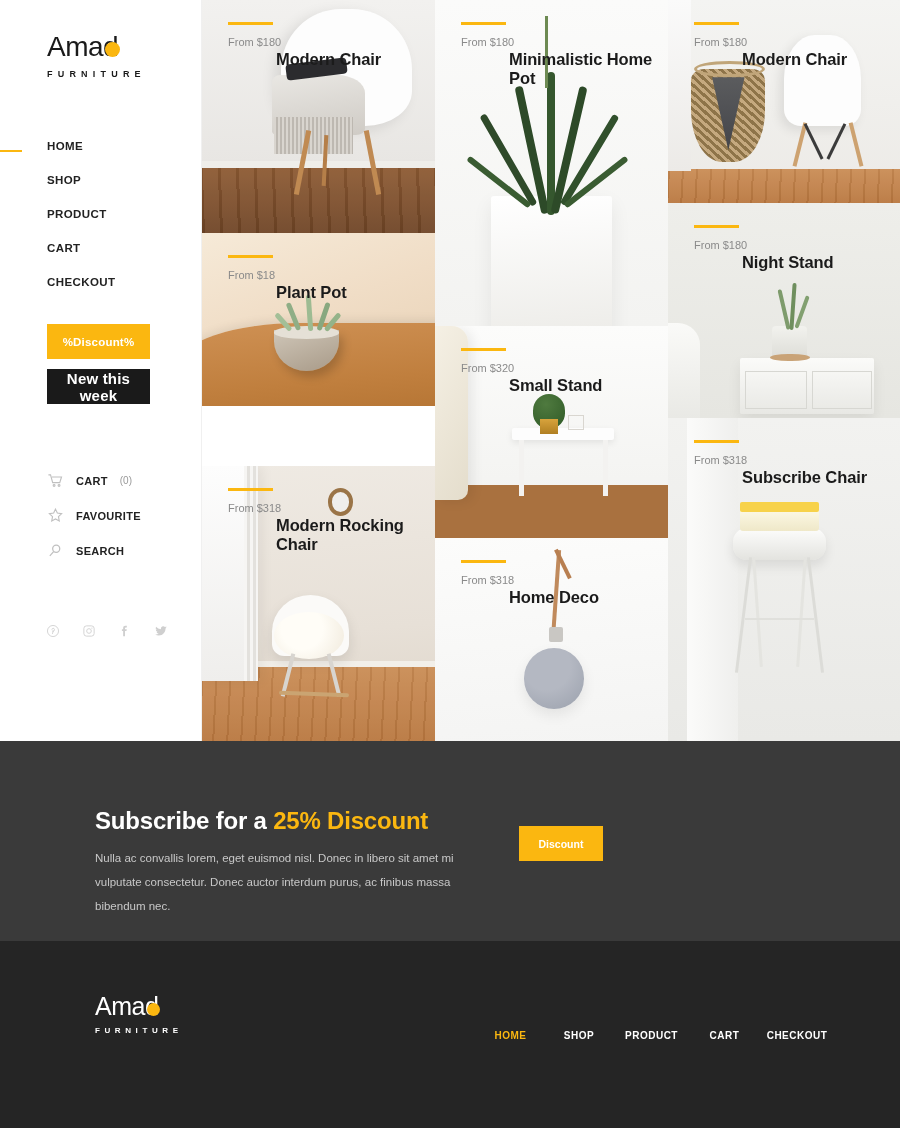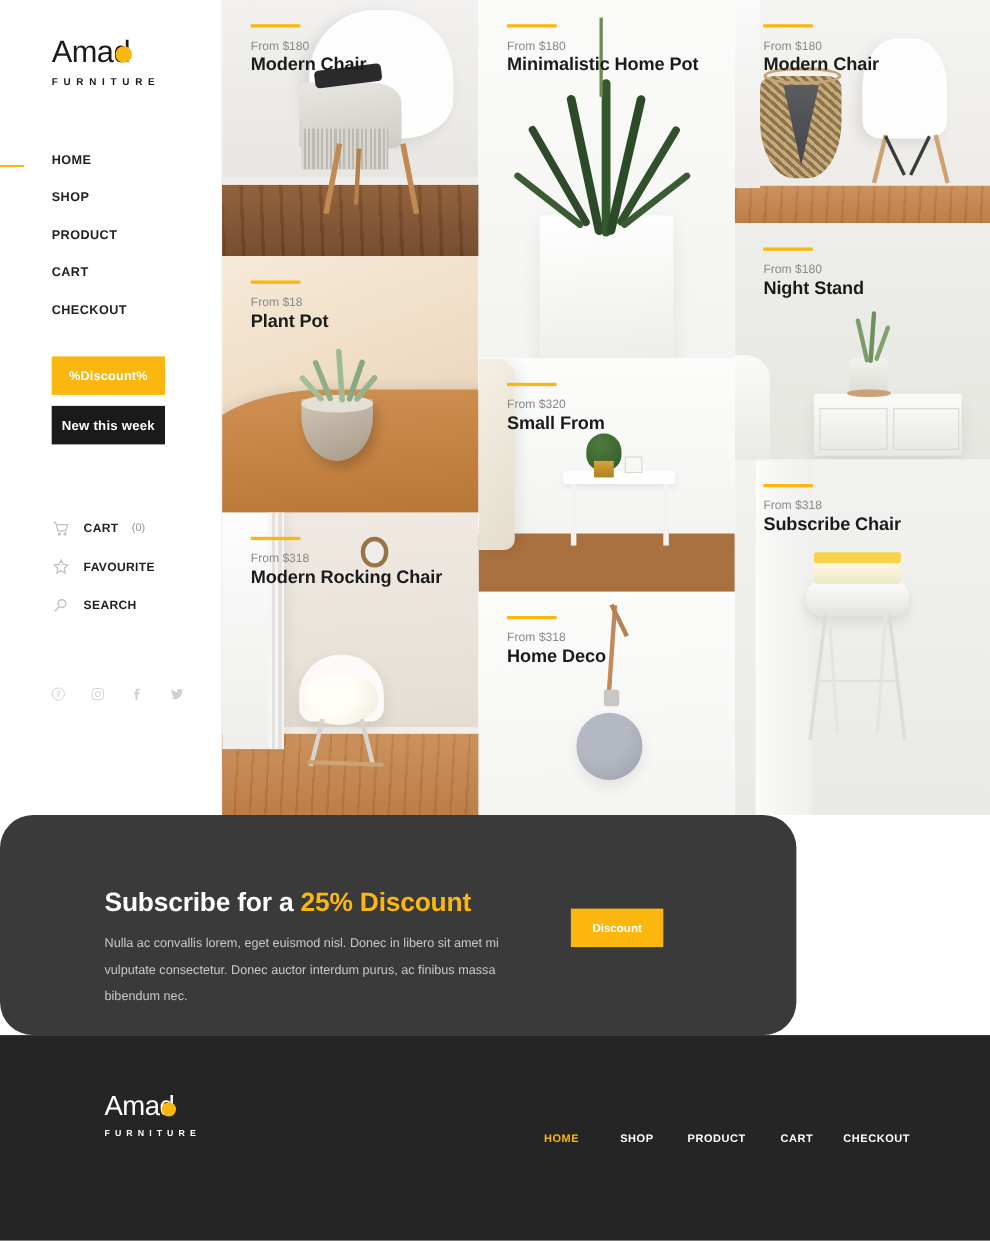--- a/index.html
+++ b/index.html
@@ -46,21 +46,21 @@
 
   .btn-discount {
     position: absolute; left: 47px; top: 324px;
     width: 103px; height: 35px; background: #fbb710;
     color: #fff; font-size: 11.5px; font-weight: 700;
     border: none; cursor: pointer; letter-spacing: 0.2px;
   }
   .btn-new {
     position: absolute; left: 47px; top: 369px;
     width: 103px; height: 35px; background: #1a1a1a;
-    color: #fff; font-size: 12px; font-weight: 700;
+    color: #fff; font-size: 15px; font-weight: 700;
     border: none; cursor: pointer; letter-spacing: 0.2px;
   }
 
   .util { position: absolute; left: 47px; top: 472px; width: 150px; }
   .util-row {
     display: flex; align-items: center; gap: 12px;
     margin-bottom: 18px; cursor: pointer;
   }
   .util-ico { width: 17px; height: 17px; color: #c0c0c0; flex: 0 0 auto; }
   .util-ico svg { display: block; width: 17px; height: 17px; }
@@ -71,21 +71,21 @@
   .social a { color: #cfcfcf; width: 14px; height: 14px; display: block; cursor: pointer; }
   .social svg { width: 14px; height: 14px; display: block; }
 
   
   .grid { position: absolute; left: 202px; top: 0; width: 698px; height: 741px; background:#fff; }
   .card { position: absolute; overflow: hidden; cursor: pointer; }
   .card .photo { position: absolute; inset: 0; }
   .card .meta { position: absolute; left: 26px; top: 22px; z-index: 4; }
   .card .bar { width: 45px; height: 2.5px; background: #fbb710; margin-bottom: 11px; }
   .card .price { font-size: 11px; color: #8a8a8a; font-weight: 400; margin-bottom: 2px; }
-  .card .title { font-size: 16.5px; font-weight: 700; color: #1b1b1b; letter-spacing: -0.1px; }
+  .card .title { font-size: 16.5px; font-weight: 700; color: #1b1b1b; letter-spacing: -0.1px; margin-left: 48px; }
 
   
   .scene { position: absolute; inset: 0; overflow: hidden; }
   .floor { position: absolute; left: 0; right: 0; bottom: 0; }
   .wood {
     background:
       repeating-linear-gradient(91deg, rgba(0,0,0,.06) 0 2px, rgba(255,255,255,.04) 2px 16px),
       linear-gradient(180deg,#b5７a4a 0%,#a76d3f 100%);
     background-color:#a9713f;
   }
@@ -97,23 +97,22 @@
   }
   .wood3 {
     background:
       repeating-linear-gradient(93deg, rgba(0,0,0,.05) 0 2px, rgba(255,255,255,.06) 2px 14px),
       linear-gradient(180deg,#c98b53 0%,#b8763e 100%);
     background-color:#c1804a;
   }
 
   
   .subscribe {
-    position: absolute; left: 0; top: 741px; width: 724px; height: 200px;
+    position: absolute; left: 0; top: 741px; width: 900px; height: 200px;
     background: #3a3a3a;
-    border-radius: 30px;
   }
   .sub-head {
     position: absolute; left: 95px; top: 66px;
     font-size: 24px; font-weight: 700; color: #fff; letter-spacing: -0.2px;
   }
   .sub-head .hl { color: #fbb710; }
   .sub-body {
     position: absolute; left: 95px; top: 105px; width: 385px;
     font-size: 11.5px; line-height: 2.1; color: #c8c8c8;
   }
@@ -261,21 +260,21 @@
         <div style="position:absolute;left:72%;top:56%;width:5px;height:28%;background:#c08a52;transform:rotate(-11deg);"></div>
         <div style="position:absolute;left:52%;top:58%;width:4px;height:22%;background:#b57f49;transform:rotate(3deg);"></div>
       </div>
       <div class="meta">
         <div class="bar"></div>
         <div class="price">From $180</div>
         <div class="title">Modern Chair</div>
       </div>
     </article>
 
-    <article class="card" style="left:0;top:233px;width:233px;height:233px;">
+    <article class="card" style="left:0;top:233px;width:233px;height:173px;">
       <div class="photo scene">
         <div style="position:absolute;inset:0;background:linear-gradient(160deg,#f6ead8 0%,#f0ddc6 45%,#e6cfb2 100%);"></div>
         <div style="position:absolute;left:-10%;top:52%;width:130%;height:60%;background:linear-gradient(175deg,#cf9154 0%,#c07f3e 55%,#b0702f 100%);border-radius:40% 10% 0 0;box-shadow:0 -3px 10px rgba(0,0,0,.08);"></div>
         <div style="position:absolute;left:31%;top:56%;width:28%;height:24%;background:linear-gradient(160deg,#cfc6b8,#a89a88);border-radius:0 0 50% 50%/0 0 72% 72%;box-shadow:4px 6px 10px rgba(0,0,0,.18);"></div>
         <div style="position:absolute;left:31%;top:54%;width:28%;height:7%;background:#e5e0d6;border-radius:50%;"></div>
         <div style="position:absolute;left:38%;top:40%;width:5px;height:17%;background:#8fae86;transform:rotate(-22deg);border-radius:3px;"></div>
         <div style="position:absolute;left:45%;top:36%;width:5px;height:21%;background:#9dbb92;transform:rotate(-4deg);border-radius:3px;"></div>
         <div style="position:absolute;left:51%;top:40%;width:5px;height:17%;background:#88a87f;transform:rotate(19deg);border-radius:3px;"></div>
         <div style="position:absolute;left:34%;top:45%;width:5px;height:13%;background:#a3bf97;transform:rotate(-42deg);border-radius:3px;"></div>
         <div style="position:absolute;left:55%;top:45%;width:5px;height:13%;background:#94b389;transform:rotate(40deg);border-radius:3px;"></div>
@@ -336,21 +335,21 @@
         <div style="position:absolute;left:33%;top:48%;width:44%;height:6%;background:#fdfdfd;border-radius:2px;box-shadow:0 3px 7px rgba(0,0,0,.08);"></div>
         <div style="position:absolute;left:36%;top:54%;width:5px;height:26%;background:#f3f2f0;"></div>
         <div style="position:absolute;left:72%;top:54%;width:5px;height:26%;background:#f3f2f0;"></div>
         <div style="position:absolute;left:42%;top:32%;width:14%;height:16%;background:radial-gradient(circle at 40% 30%,#4f7a3f,#2f5a26);border-radius:50% 50% 44% 44%;"></div>
         <div style="position:absolute;left:45%;top:44%;width:8%;height:7%;background:linear-gradient(180deg,#d8a33c,#b07f22);"></div>
         <div style="position:absolute;left:57%;top:42%;width:7%;height:7%;border:1.5px solid #d9d6d0;"></div>
       </div>
       <div class="meta">
         <div class="bar"></div>
         <div class="price">From $320</div>
-        <div class="title">Small From</div>
+        <div class="title">Small Stand</div>
       </div>
     </article>
 
     <article class="card" style="left:233px;top:538px;width:233px;height:203px;">
       <div class="photo scene">
         <div style="position:absolute;inset:0;background:linear-gradient(175deg,#fcfcfb 0%,#f4f4f3 100%);"></div>
         <div style="position:absolute;left:51%;top:6%;width:4px;height:44%;background:#c08a5c;transform:rotate(4deg);"></div>
         <div style="position:absolute;left:54%;top:5%;width:4px;height:16%;background:#b87f50;transform:rotate(-26deg);"></div>
         <div style="position:absolute;left:49%;top:44%;width:6%;height:7%;background:#c9c7c3;border-radius:2px;"></div>
         <div style="position:absolute;left:38%;top:54%;width:26%;height:30%;background:radial-gradient(circle at 38% 30%,#b4b8c2 0 42%,#9aa0ac 100%);border-radius:50%;box-shadow:0 6px 14px rgba(0,0,0,.08);"></div>

